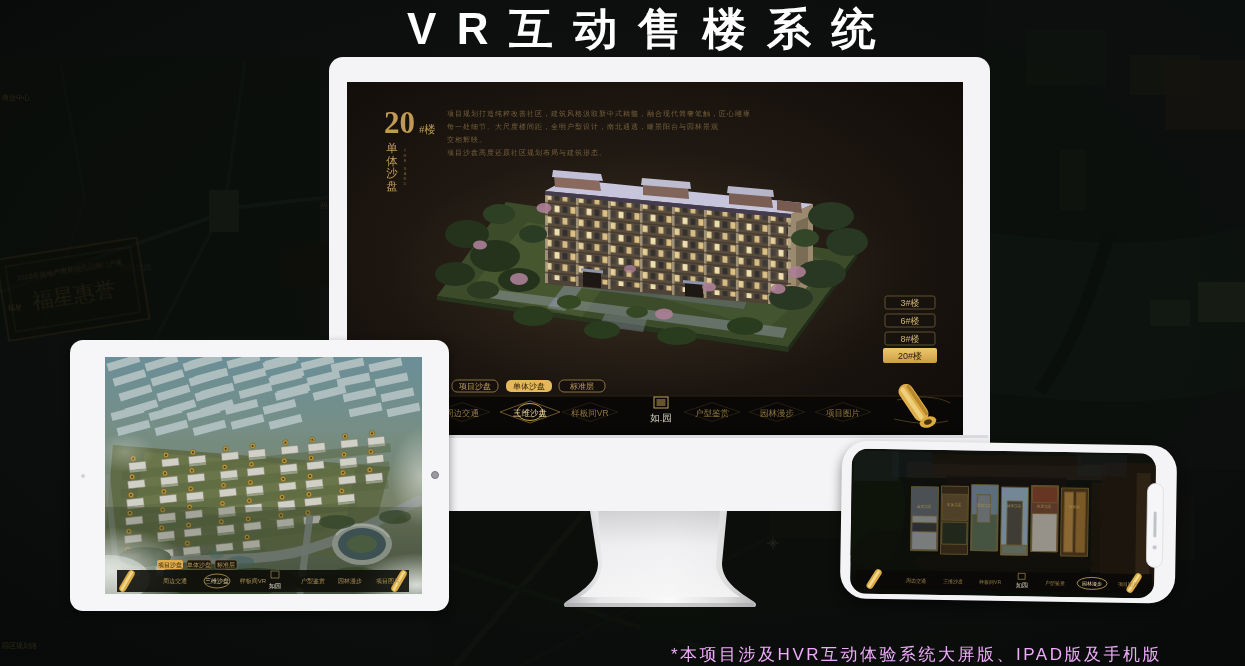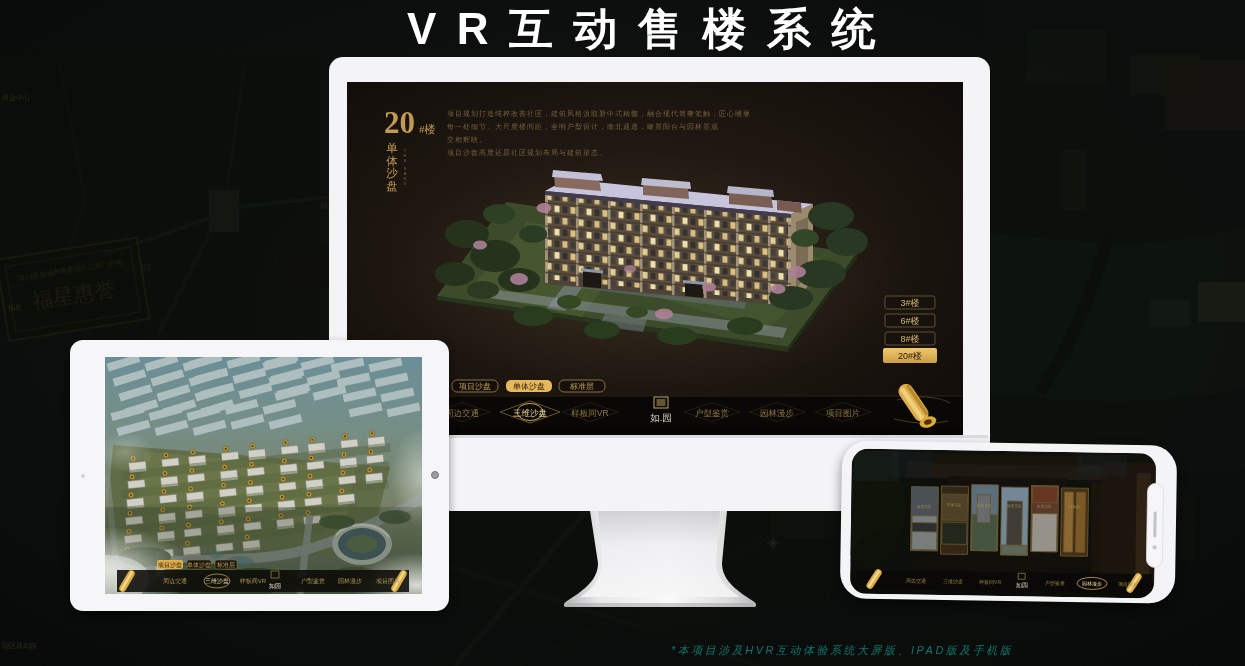--- a/index.html
+++ b/index.html
@@ -739,15 +739,15 @@
       <text x="242" y="133" fill="#ead9a8">园林漫步</text>
       <text x="278" y="133">项目图片</text>
     </g>
   </g>
 
   <rect x="296" y="30" width="16" height="84" rx="8" fill="#f6f6f8" stroke="#dcdce2" stroke-width="0.8"></rect>
   <rect x="302.5" y="58" width="3" height="26" rx="1.5" fill="#bfc3c9"></rect>
   <circle cx="304" cy="94" r="2.2" fill="#c6cad0"></circle>
 </svg>
 
-<div class="abs" style="left:671px;top:643px;color:#0f766e;font-size:11px;letter-spacing:2.5px;font-style:italic;">*本项目涉及HVR互动体验系统大屏版、IPAD版及手机版</div>
+<div class="abs" style="left:671px;top:643px;color:#f0abfc;font-size:17px;letter-spacing:2.5px;">*本项目涉及HVR互动体验系统大屏版、IPAD版及手机版</div>
 
 </div>
 
 </body></html>

